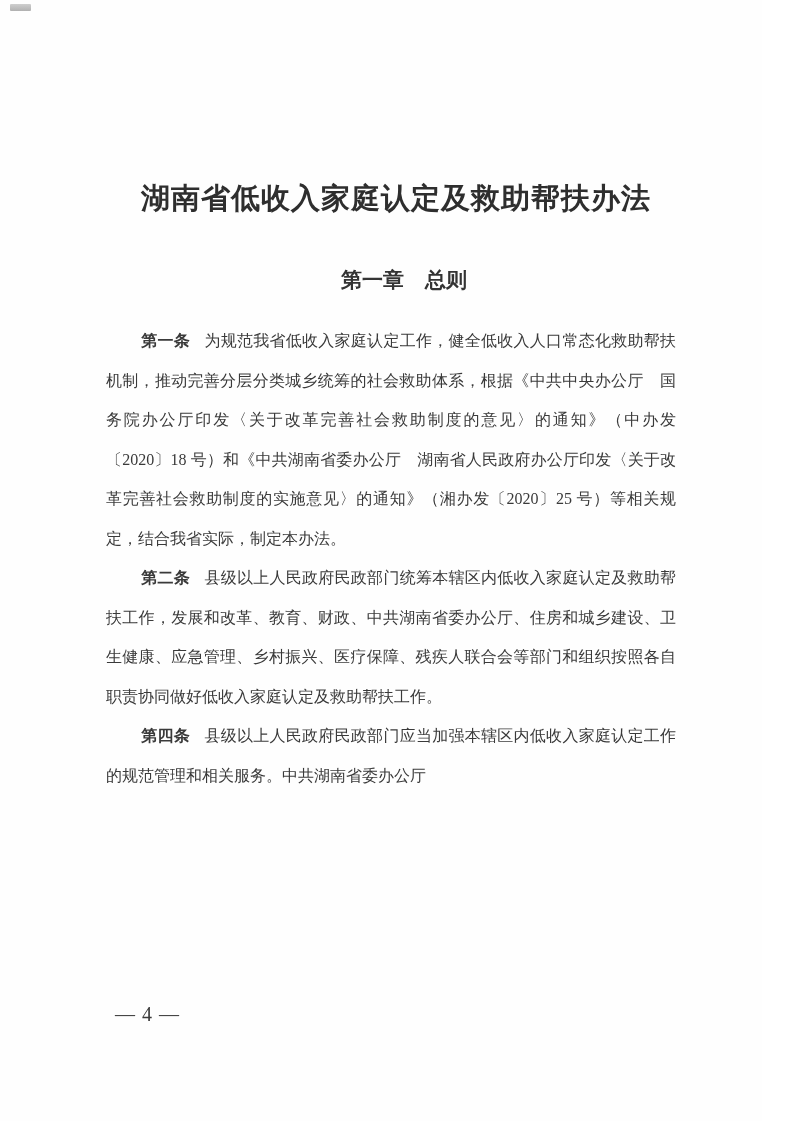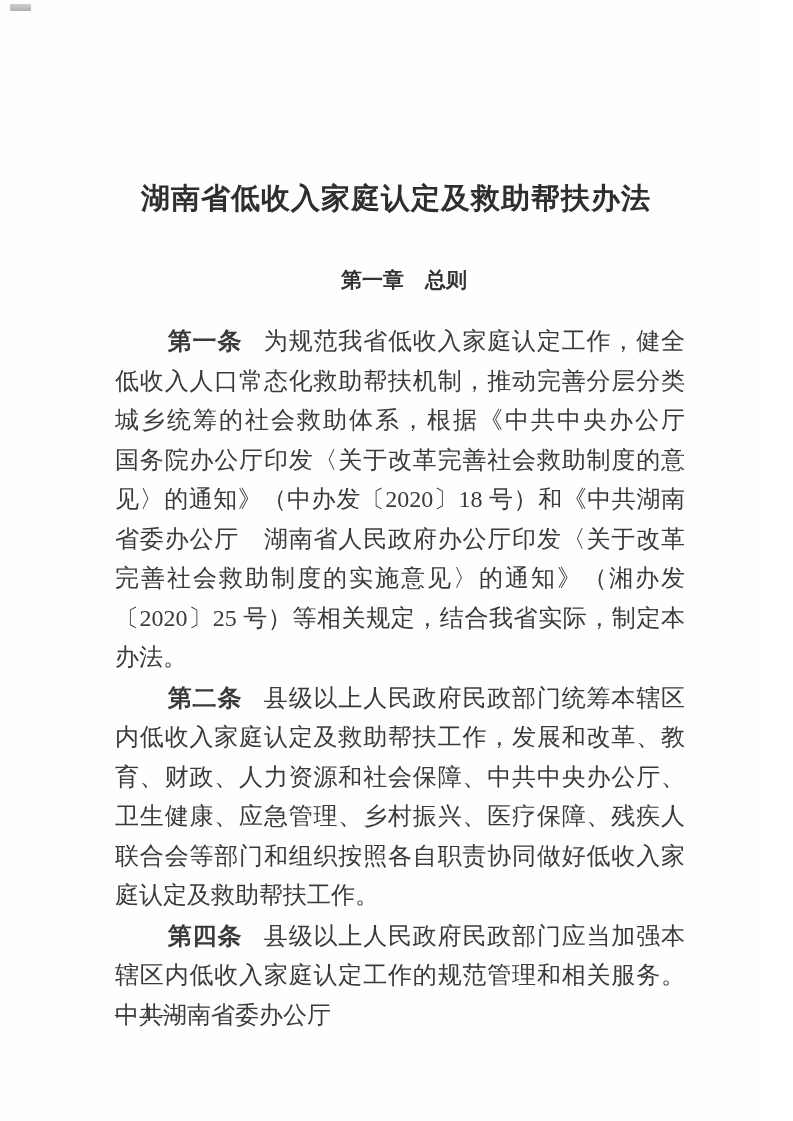--- a/index.html
+++ b/index.html
@@ -53,24 +53,24 @@
     transform: translateX(15px);
     font-family: "Liberation Sans", "DejaVu Sans", sans-serif;
     font-size: 21px;
     font-weight: 700;
     color: var(--heading_ink);
     white-space: nowrap;
   }
   .chapter-heading .chapter-number { margin-right: 1em; margin-left: 16px; }
   .body-text {
     position: absolute;
-    left: 115px;
+    left: 106px;
     top: 321px;
     width: 570px;
-    font-size: 24px;
+    font-size: 16px;
     line-height: 39.5px;
     color: var(--ink);
     text-align: justify;
   }
   .article {
     margin: 0;
     text-indent: 2.2em;
   }
   .article-label {
     font-family: "Liberation Sans", "DejaVu Sans", sans-serif;
@@ -95,19 +95,19 @@
   <div class="scan-artifact"></div>
 
   <h1 class="doc-title">湖南省低收入家庭认定及救助帮扶办法</h1>
 
   <h2 class="chapter-heading">
     <span class="chapter-number">第一章</span><span class="chapter-name">总则</span>
   </h2>
 
   <div class="body-text">
       <p class="article"><span class="article-label">第一条</span><span class="article-text">为规范我省低收入家庭认定工作，健全低收入人口常态化救助帮扶机制，推动完善分层分类城乡统筹的社会救助体系，根据《中共中央办公厅　国务院办公厅印发〈关于改革完善社会救助制度的意见〉的通知》（中办发〔2020〕18 号）和《中共湖南省委办公厅　湖南省人民政府办公厅印发〈关于改革完善社会救助制度的实施意见〉的通知》（湘办发〔2020〕25 号）等相关规定，结合我省实际，制定本办法。</span></p>
-      <p class="article"><span class="article-label">第二条</span><span class="article-text">县级以上人民政府民政部门统筹本辖区内低收入家庭认定及救助帮扶工作，发展和改革、教育、财政、人力资源和社会保障、中共中央办公厅、卫生健康、应急管理、乡村振兴、医疗保障、残疾人联合会等部门和组织按照各自职责协同做好低收入家庭认定及救助帮扶工作。</span></p>
+      <p class="article"><span class="article-label">第二条</span><span class="article-text">县级以上人民政府民政部门统筹本辖区内低收入家庭认定及救助帮扶工作，发展和改革、教育、财政、中共湖南省委办公厅、住房和城乡建设、卫生健康、应急管理、乡村振兴、医疗保障、残疾人联合会等部门和组织按照各自职责协同做好低收入家庭认定及救助帮扶工作。</span></p>
       <p class="article"><span class="article-label">第四条</span><span class="article-text">县级以上人民政府民政部门应当加强本辖区内低收入家庭认定工作的规范管理和相关服务。中共湖南省委办公厅</span></p>
     </div>
 
   <div class="page-number">— 4 —</div>
 
 </div>
 
 </body></html>

